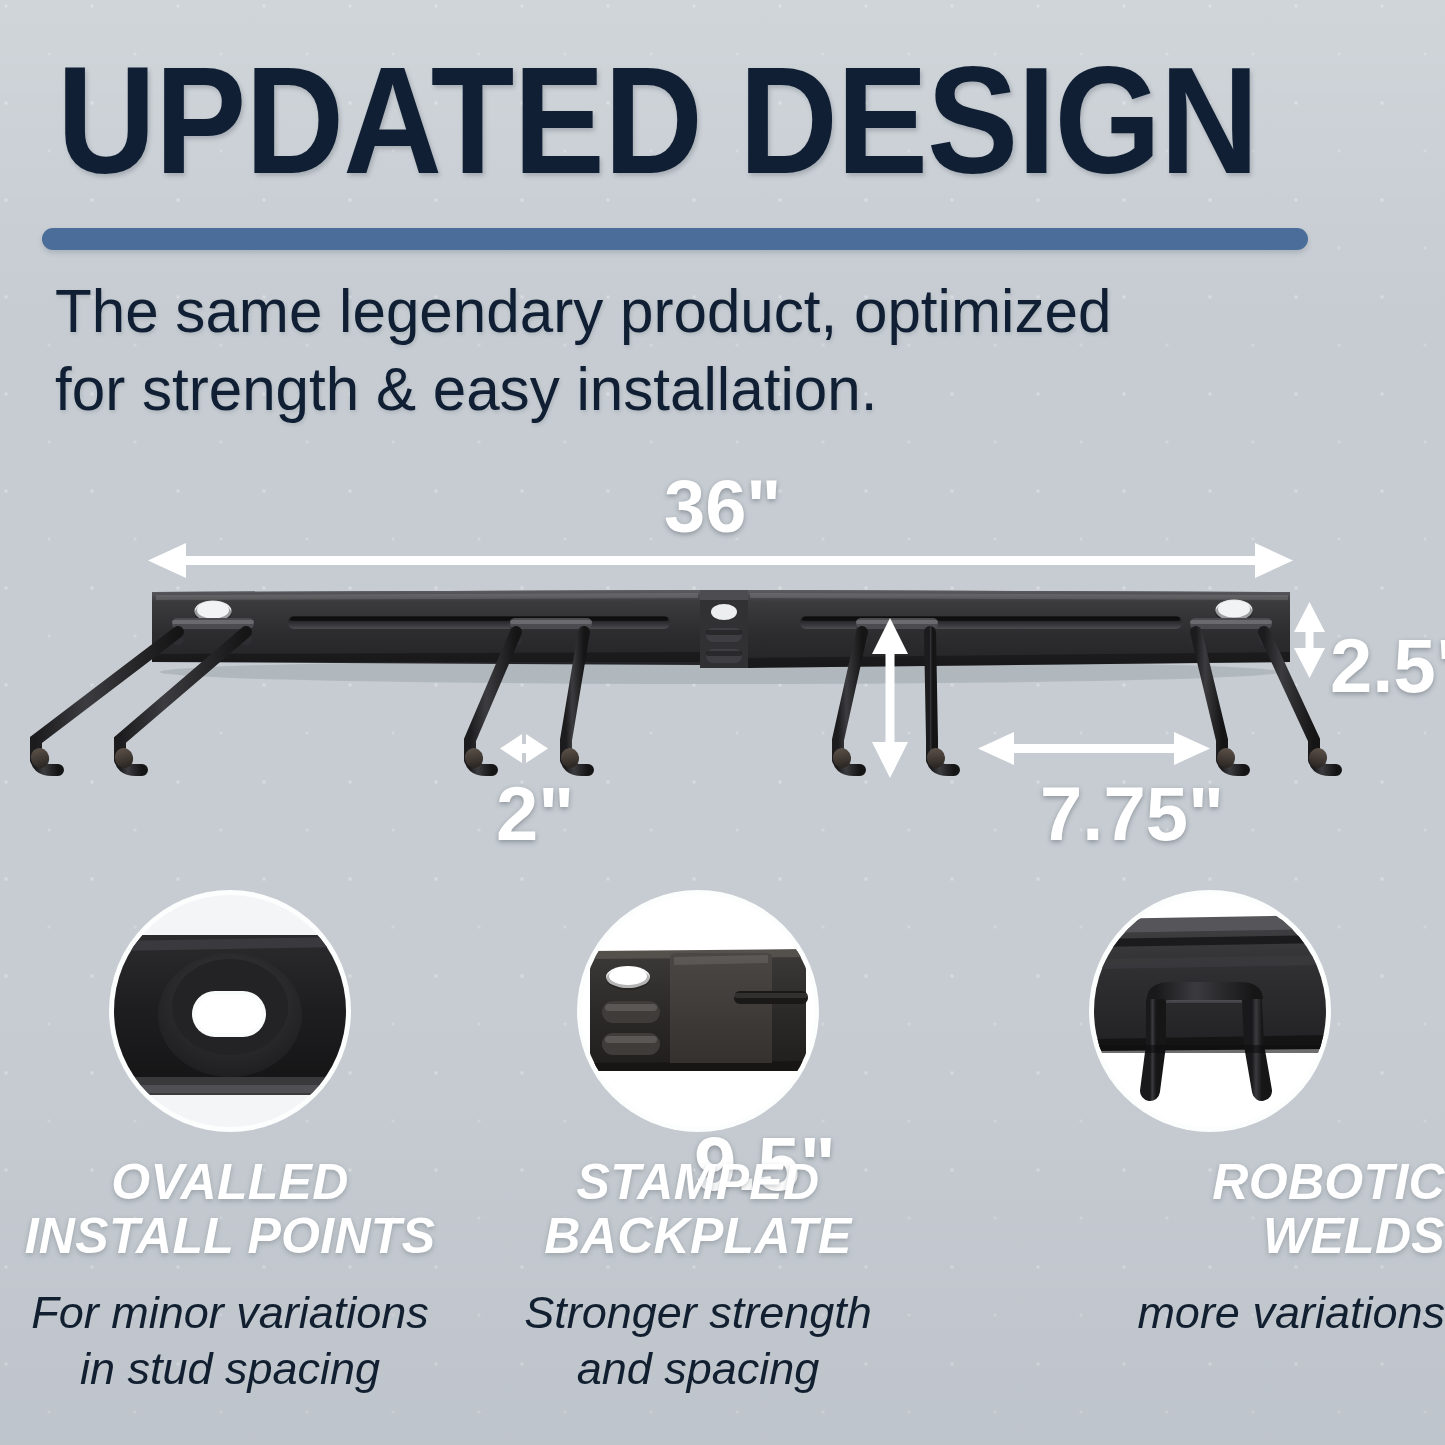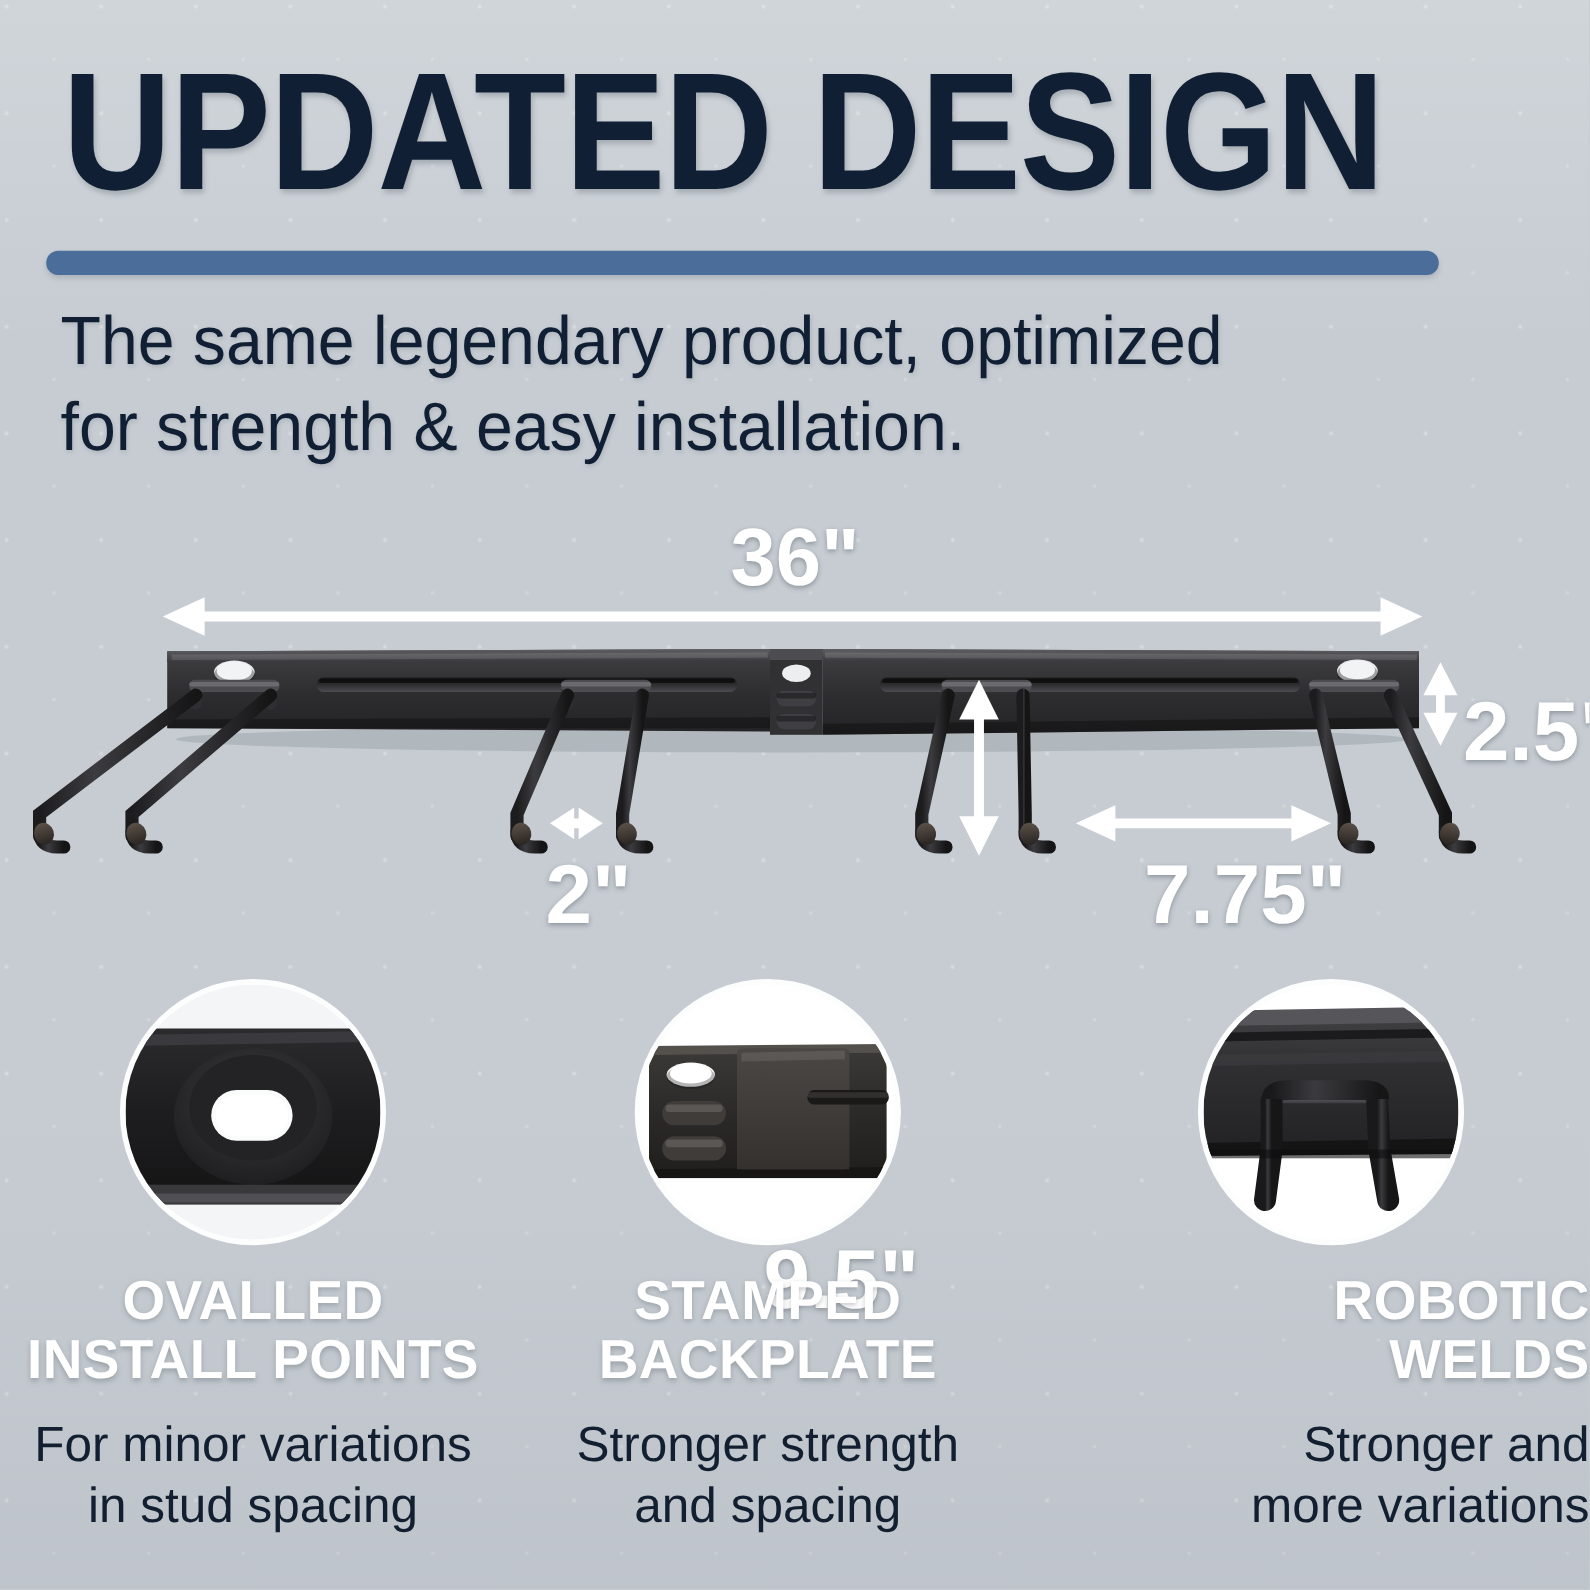--- a/index.html
+++ b/index.html
@@ -74,21 +74,21 @@
     text-shadow:0 2px 5px rgba(70,78,86,.45);
     transform-origin:left top;
   }
   #lbl36{left:664px;top:24px;font-size:74px;}
   #lbl25{left:1330px;top:182px;font-size:76px;}
   #lbl95{left:694px;top:680px;font-size:76px;}
   #lbl2{left:496px;top:330px;font-size:76px;}
   #lbl775{left:1040px;top:330px;font-size:76px;}
 
   
-  .features{position:absolute;left:0;top:895px;width:1445px;height:540px;}
+  .features{position:absolute;left:0;top:895px;width:1445px;height:540px;font-style:italic;}
   .feature{position:absolute;width:470px;text-align:center;}
   #f0{left:-5px;}
   #f1{left:463px;}
   #f2{left:975px;text-align:right;}
   .circle{
     position:relative;
     width:232px;height:232px;margin:0 auto;
     border-radius:50%;
     background:#ffffff;
     overflow:hidden;
@@ -413,19 +413,18 @@
           <path d="M158,106 L160,150 L168,196" stroke="url(#c3wire)" stroke-width="20" fill="none" stroke-linecap="round"></path>
           <path d="M62,104 Q62,96 78,96 L146,96 Q160,96 160,104" stroke="url(#c3wire)" stroke-width="18" fill="none"></path>
           <rect x="0" y="150" width="232" height="8" fill="#0e0e0f" opacity="0.6"></rect>
         </svg>
       </div>
       <div class="feat-head">
         <span>ROBOTIC</span>
         <span>WELDS</span>
       </div>
       <div class="feat-desc">
-        <span>Stronger and</span>
         <span>more variations</span>
       </div>
     </div>
 
   </div>
 </div>
 
 </body></html>

